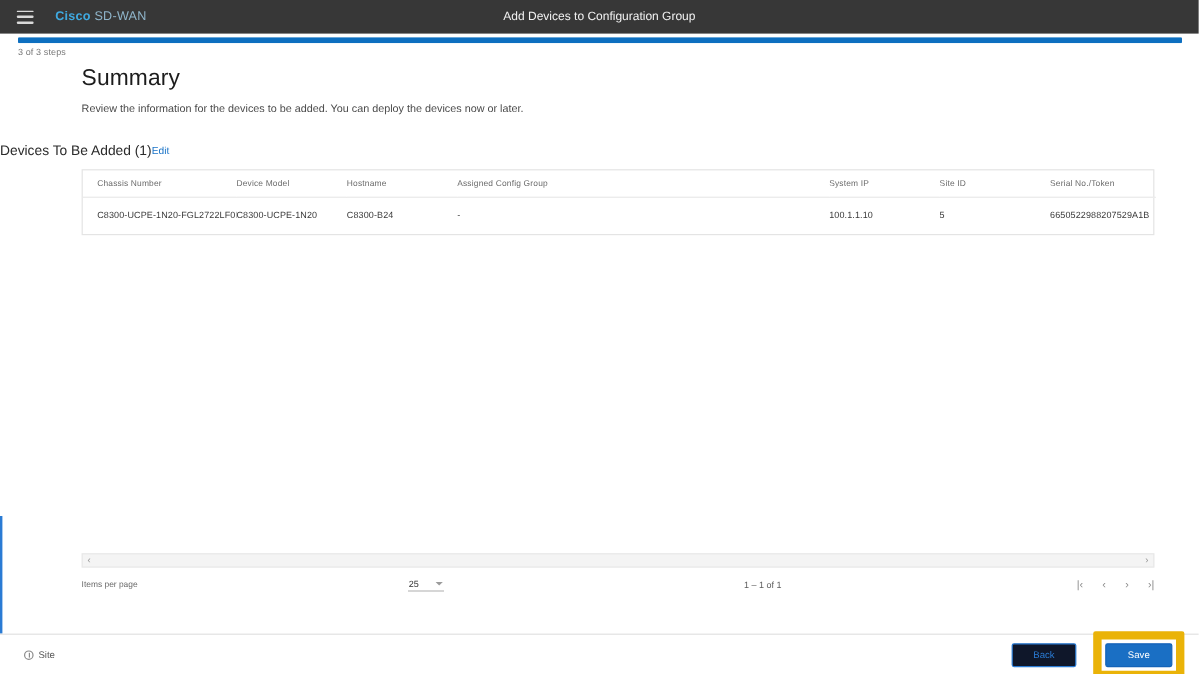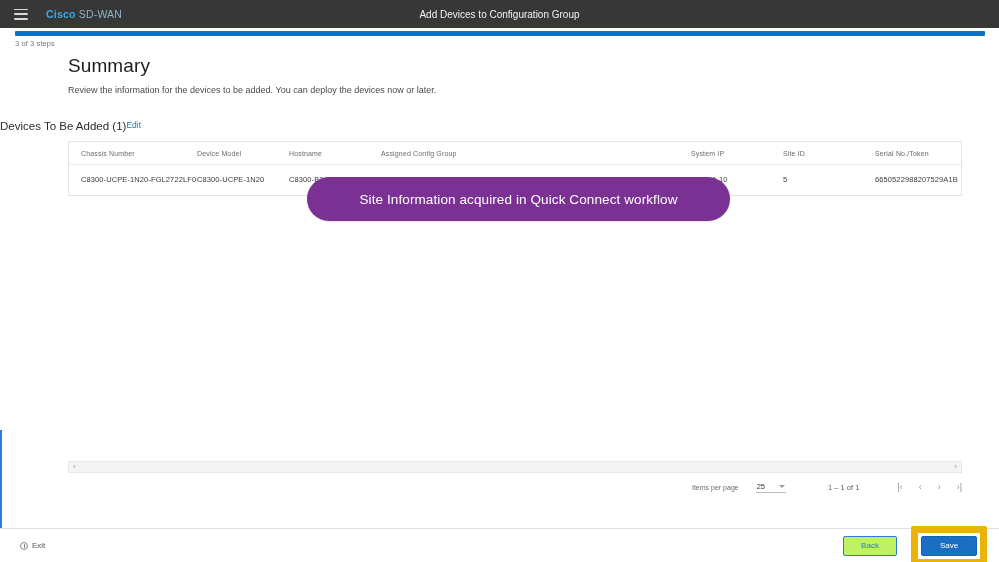--- a/index.html
+++ b/index.html
@@ -95,21 +95,21 @@
   .hscroll {
     position: absolute; left: 68px; top: 461px; width: 894px; height: 12px;
     background: #f4f4f4; border: 1px solid #e8e8e8;
     display: flex; align-items: center; justify-content: space-between;
   }
   .hscroll .arr { font-size: 8px; color: #9a9a9a; line-height: 1; padding: 0 4px; cursor: pointer; }
 
   
   .pagination {
     position: absolute; top: 479px; left: 68px; width: 894px; height: 16px;
-    display: flex; align-items: center; justify-content: flex-end; gap: 12px;
+    display: flex; align-items: center; justify-content: space-between; gap: 0;
     font-size: 7px; color: #6b6b6b;
   }
   .ipp-label { margin-right: 5px; }
   .ipp-select {
     display: inline-flex; align-items: center; gap: 14px;
     border-bottom: 1px solid #bcbcbc; padding: 0 1px 1px 1px; cursor: pointer;
   }
   .ipp-value { font-size: 7.5px; color: #333; }
   .ipp-caret {
     width: 0; height: 0; border-left: 3px solid transparent;
@@ -141,21 +141,21 @@
   }
   .exit-icon::after {
     content: ""; position: absolute; left: 3px; top: 1px;
     width: 1px; height: 4px; background: #8a8a8a;
   }
   .footer-right {
     margin-left: auto; display: flex; align-items: center; gap: 0; padding-right: 12px;
   }
   .btn-back {
     width: 54px; height: 20px; border: 1px solid #2a7bd4; border-radius: 2px;
-    background: #bef264; color: #2a7bd4; font-size: 8px;
+    background: #0f172a; color: #2a7bd4; font-size: 8px;
     display: flex; align-items: center; justify-content: center; cursor: pointer;
   }
   .save-highlight {
     margin-left: 14px; padding: 3px; border: 7px solid #eab308; border-radius: 2px;
     display: flex; align-items: center; justify-content: center;
   }
   .btn-save {
     width: 56px; height: 20px; border: 1px solid #1463b8; border-radius: 2px;
     background: #1a6fc4; color: #fff; font-size: 8px;
     display: flex; align-items: center; justify-content: center; cursor: pointer;
@@ -216,23 +216,20 @@
             <td class="c3">-</td>
             <td class="c4">100.1.1.10</td>
             <td class="c5">5</td>
             <td class="c6">6650522988207529A1B</td>
           </tr>
         </tbody>
       </table>
     </div>
   </div>
 
-  <div class="callout">
-    <span>Site Information acquired in Quick Connect workflow</span>
-  </div>
 
   <div class="hscroll">
     <div class="arr">‹</div>
     <div class="arr">›</div>
   </div>
 
   <div class="pagination">
     <span class="ipp-label">Items per page</span>
     <span class="ipp-select">
       <span class="ipp-value">25</span>
@@ -245,21 +242,21 @@
       <span>›</span>
       <span>›|</span>
     </span>
   </div>
 
   <div class="left-stripe"></div>
 
   <div class="footer">
     <div class="exit">
       <span class="exit-icon"></span>
-      <span>Exit</span>
+      <span>Site</span>
     </div>
     <div class="footer-right">
       <div class="btn-back">Back</div>
       <div class="save-highlight">
         <div class="btn-save">Save</div>
       </div>
     </div>
   </div>
 
 </div>

